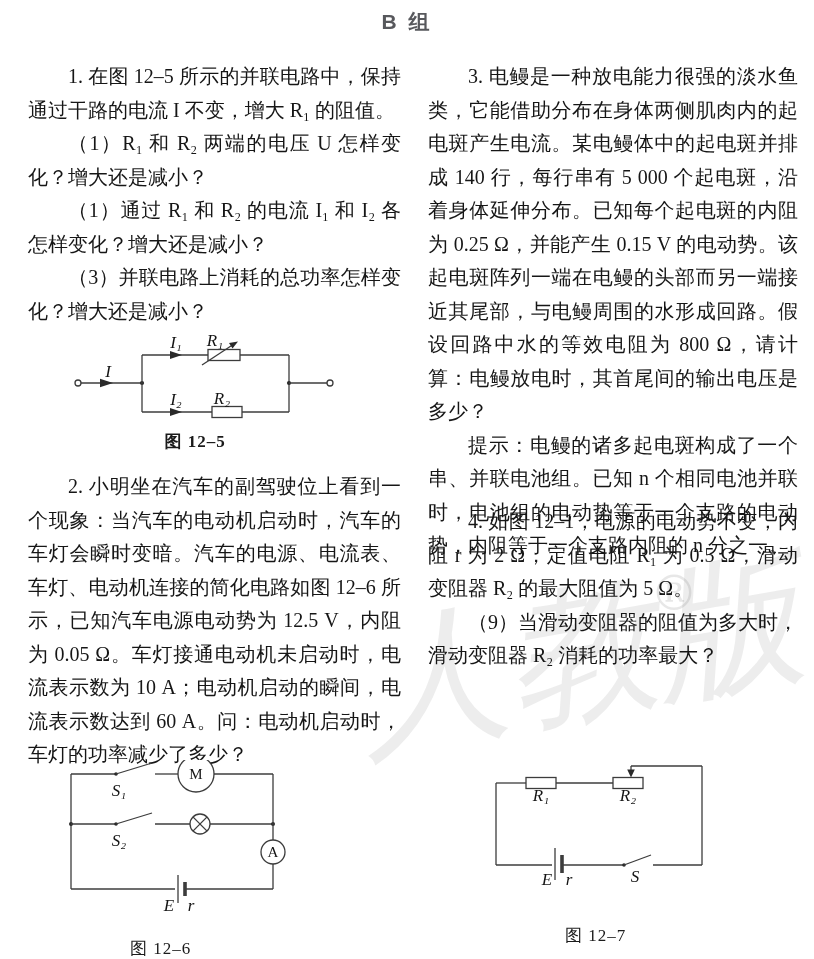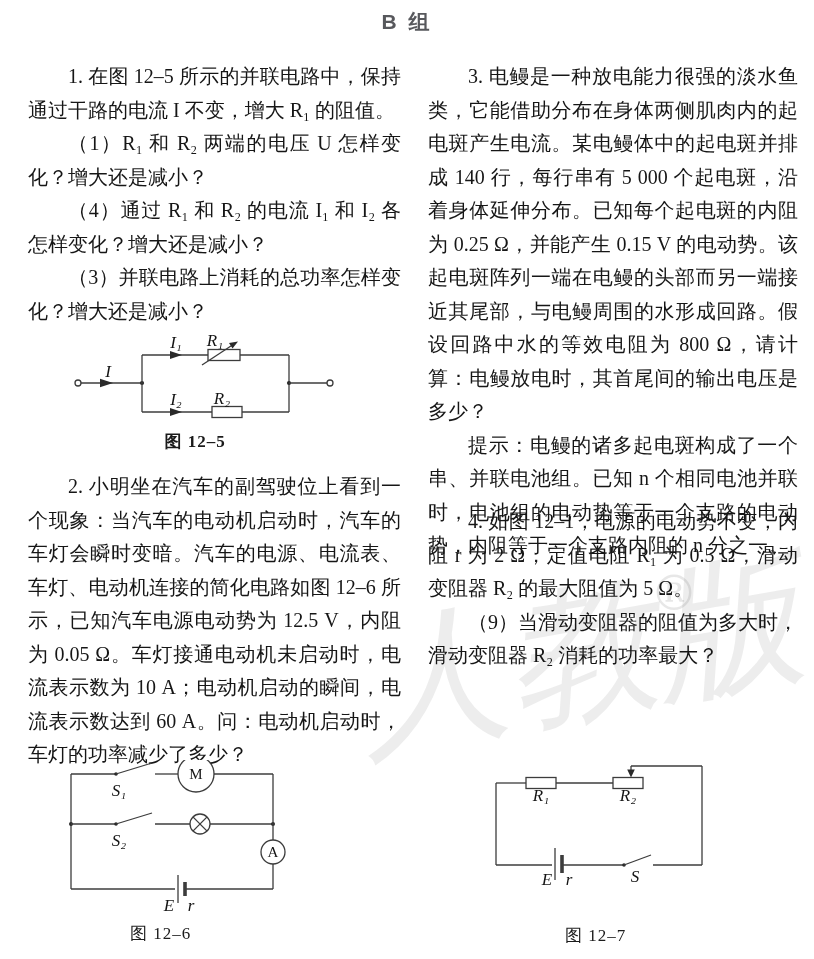--- a/index.html
+++ b/index.html
@@ -57,21 +57,21 @@
   <div class="page-title">B 组</div>
 
   <div class="watermark">
     <span class="wm-text">人教版</span>
     <span class="wm-reg">®</span>
   </div>
 
   <div class="col text-layer" style="left:28px;top:60px;width:373px;">
     <p>1. 在图 12–5 所示的并联电路中，保持通过干路的电流 I 不变，增大 R₁ 的阻值。</p>
     <p>（1）R₁ 和 R₂ 两端的电压 U 怎样变化？增大还是减小？</p>
-    <p>（4）通过 R₁ 和 R₂ 的电流 I₁ 和 I₂ 各怎样变化？增大还是减小？</p>
+    <p>（1）通过 R₁ 和 R₂ 的电流 I₁ 和 I₂ 各怎样变化？增大还是减小？</p>
     <p>（3）并联电路上消耗的总功率怎样变化？增大还是减小？</p>
   </div>
 
   <div class="figure" style="left:62px;top:332px;width:280px;">
     <svg width="280" height="92" viewBox="0 0 280 92">
 
       <line x1="19" y1="51" x2="80" y2="51"></line>
       <circle class="term" cx="16" cy="51" r="3"></circle>
       <polygon class="arrow" points="38,46.8 51,51 38,55.2"></polygon>
       <text class="var" x="46" y="45" text-anchor="middle">I</text>
@@ -136,21 +136,21 @@
       <text class="plain" x="205" y="97" text-anchor="middle">A</text>
       <line x1="205" y1="104" x2="205" y2="129"></line>
 
       <line x1="3" y1="129" x2="107" y2="129"></line>
       <line x1="110" y1="115" x2="110" y2="143"></line>
       <line class="thick" x1="117" y1="122" x2="117" y2="136"></line>
       <line x1="118" y1="129" x2="205" y2="129"></line>
       <text class="var" x="101" y="151" text-anchor="middle">E</text>
       <text class="var" x="123" y="151" text-anchor="middle">r</text>
     </svg>
-    <div class="fig-caption" style="margin-top:4px;margin-right:40px;">图 12–6</div>
+    <div class="fig-caption" style="margin-top:19px;margin-right:40px;">图 12–6</div>
   </div>
 
   <div class="col text-layer" style="left:428px;top:60px;width:370px;">
     <p>3. 电鳗是一种放电能力很强的淡水鱼类，它能借助分布在身体两侧肌肉内的起电斑产生电流。某电鳗体中的起电斑并排成 140 行，每行串有 5 000 个起电斑，沿着身体延伸分布。已知每个起电斑的内阻为 0.25 Ω，并能产生 0.15 V 的电动势。该起电斑阵列一端在电鳗的头部而另一端接近其尾部，与电鳗周围的水形成回路。假设回路中水的等效电阻为 800 Ω，请计算：电鳗放电时，其首尾间的输出电压是多少？</p>
     <p>提示：电鳗的诸多起电斑构成了一个串、并联电池组。已知 n 个相同电池并联时，电池组的电动势等于一个支路的电动势，内阻等于一个支路内阻的 n 分之一。</p>
   </div>
 
   <div class="col text-layer" style="left:428px;top:505px;width:370px;">
     <p>4. 如图 12–1，电源的电动势不变，内阻 r 为 2 Ω，定值电阻 R₁ 为 0.5 Ω，滑动变阻器 R₂ 的最大阻值为 5 Ω。</p>
     <p>（9）当滑动变阻器的阻值为多大时，滑动变阻器 R₂ 消耗的功率最大？</p>

